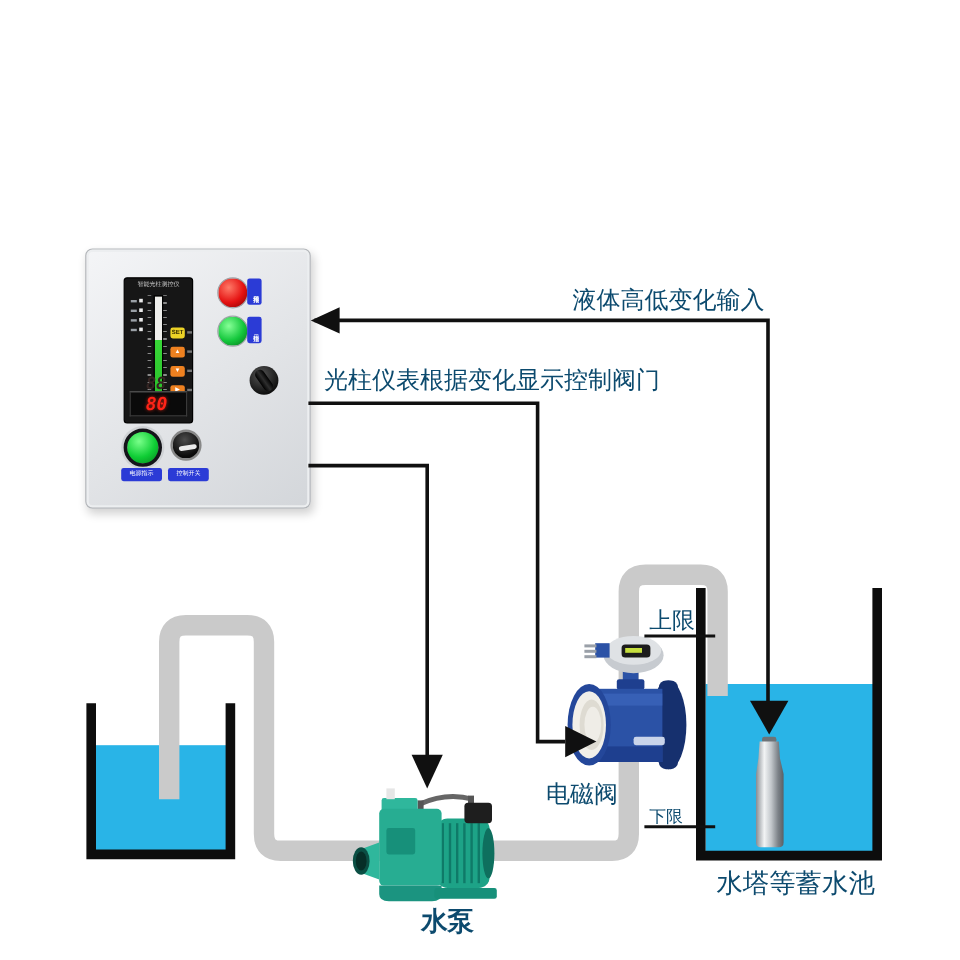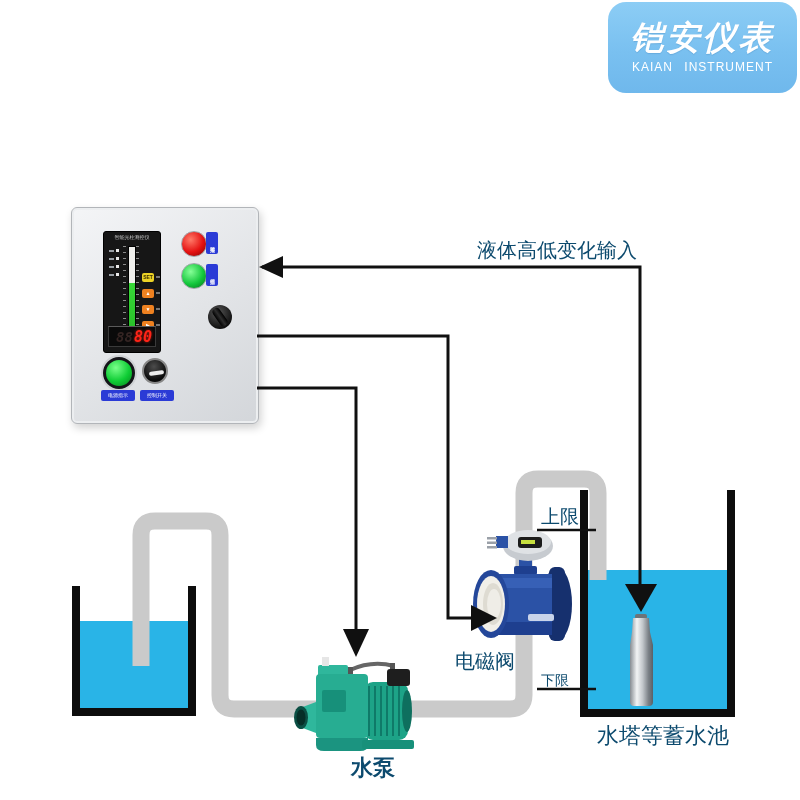--- a/index.html
+++ b/index.html
@@ -38,21 +38,21 @@
             border:1px solid #000;}
   .mbtn{position:absolute;left:38px;width:12px;height:9px;border-radius:2px;color:#fff;
         font-size:5px;line-height:9px;text-align:center;font-weight:bold;}
   .mbtn::after{content:"";position:absolute;left:14px;top:3px;width:4px;height:2px;background:#777;}
   #btn-set{top:41px;background:#ecd226;color:#3a3000;}
   #btn-up{top:57px;background:#ee8120;}
   #btn-dn{top:73px;background:#ee8120;}
   #btn-sh{top:89px;background:#ee8120;}
   #lcd{position:absolute;left:4px;top:94px;width:48px;height:21px;background:#0a0a0a;
        border:1px solid #3a3a3a;border-top-color:#5a5a5a;display:flex;align-items:center;
-       justify-content:flex-end;padding-right:3px;box-sizing:border-box;}
+       justify-content:flex-end;padding-right:3px;box-sizing:border-box;flex-direction:column;}
   .lcd-ghost{color:#352523;font-family:"DejaVu Sans Mono",monospace;font-size:14px;
              font-weight:bold;font-style:italic;margin-right:1px;}
   .lcd-val{color:#ff2418;font-family:"DejaVu Sans Mono",monospace;font-size:15px;
            font-weight:bold;font-style:italic;text-shadow:0 0 3px rgba(255,40,20,.7);}
 
   .ind-light{position:absolute;width:24px;height:24px;border-radius:50%;border:1px solid #9fa3a7;}
   #light-red{left:109px;top:23px;
      background:radial-gradient(circle at 36% 32%,#ff7a68,#e51212 55%,#8c0000 95%);}
   #light-green{left:109px;top:55px;
      background:radial-gradient(circle at 36% 32%,#86ff97,#14c73c 55%,#067a1c 95%);}
@@ -92,24 +92,20 @@
   #lab-source{left:80px;top:723px;font-size:22px;font-weight:500;}
   #lab-pump{left:351px;top:753px;font-size:22px;font-weight:700;}
   #lab-valve{left:455px;top:648px;font-size:20px;font-weight:500;}
   #lab-storage{left:597px;top:721px;font-size:22px;font-weight:500;}
 </style>
 </head>
 <body>
 
 <div id="stage">
 
-  <div id="badge">
-    <div class="badge-cn">铠安仪表</div>
-    <div class="badge-en">KAIAN INSTRUMENT</div>
-  </div>
 
 
   <div id="panel">
     <div id="meter">
       <div class="meter-header">智能光柱测控仪</div>
       <div class="led-col">
         <div class="led-row">
             <span class="led-lab"></span>
             <span class="led-dot"></span>
           </div>
@@ -242,19 +238,20 @@
       <polygon points="497,618 471,605 471,631"></polygon>
       <polygon points="356,657 343,629 369,629"></polygon>
     </g>
     <g stroke="#101010" stroke-width="2.5">
       <line x1="537" y1="530" x2="596" y2="530"></line>
       <line x1="537" y1="689" x2="596" y2="689"></line>
     </g>
   </svg>
 
   <div class="anno" id="lab-input">液体高低变化输入</div>
+  <div class="anno" id="lab-control">光柱仪表根据变化显示控制阀门</div>
   <div class="anno" id="lab-upper">上限</div>
   <div class="anno" id="lab-lower">下限</div>
   <div class="anno" id="lab-pump">水泵</div>
   <div class="anno" id="lab-valve">电磁阀</div>
   <div class="anno" id="lab-storage">水塔等蓄水池</div>
 
 </div>
 
 </body></html>

